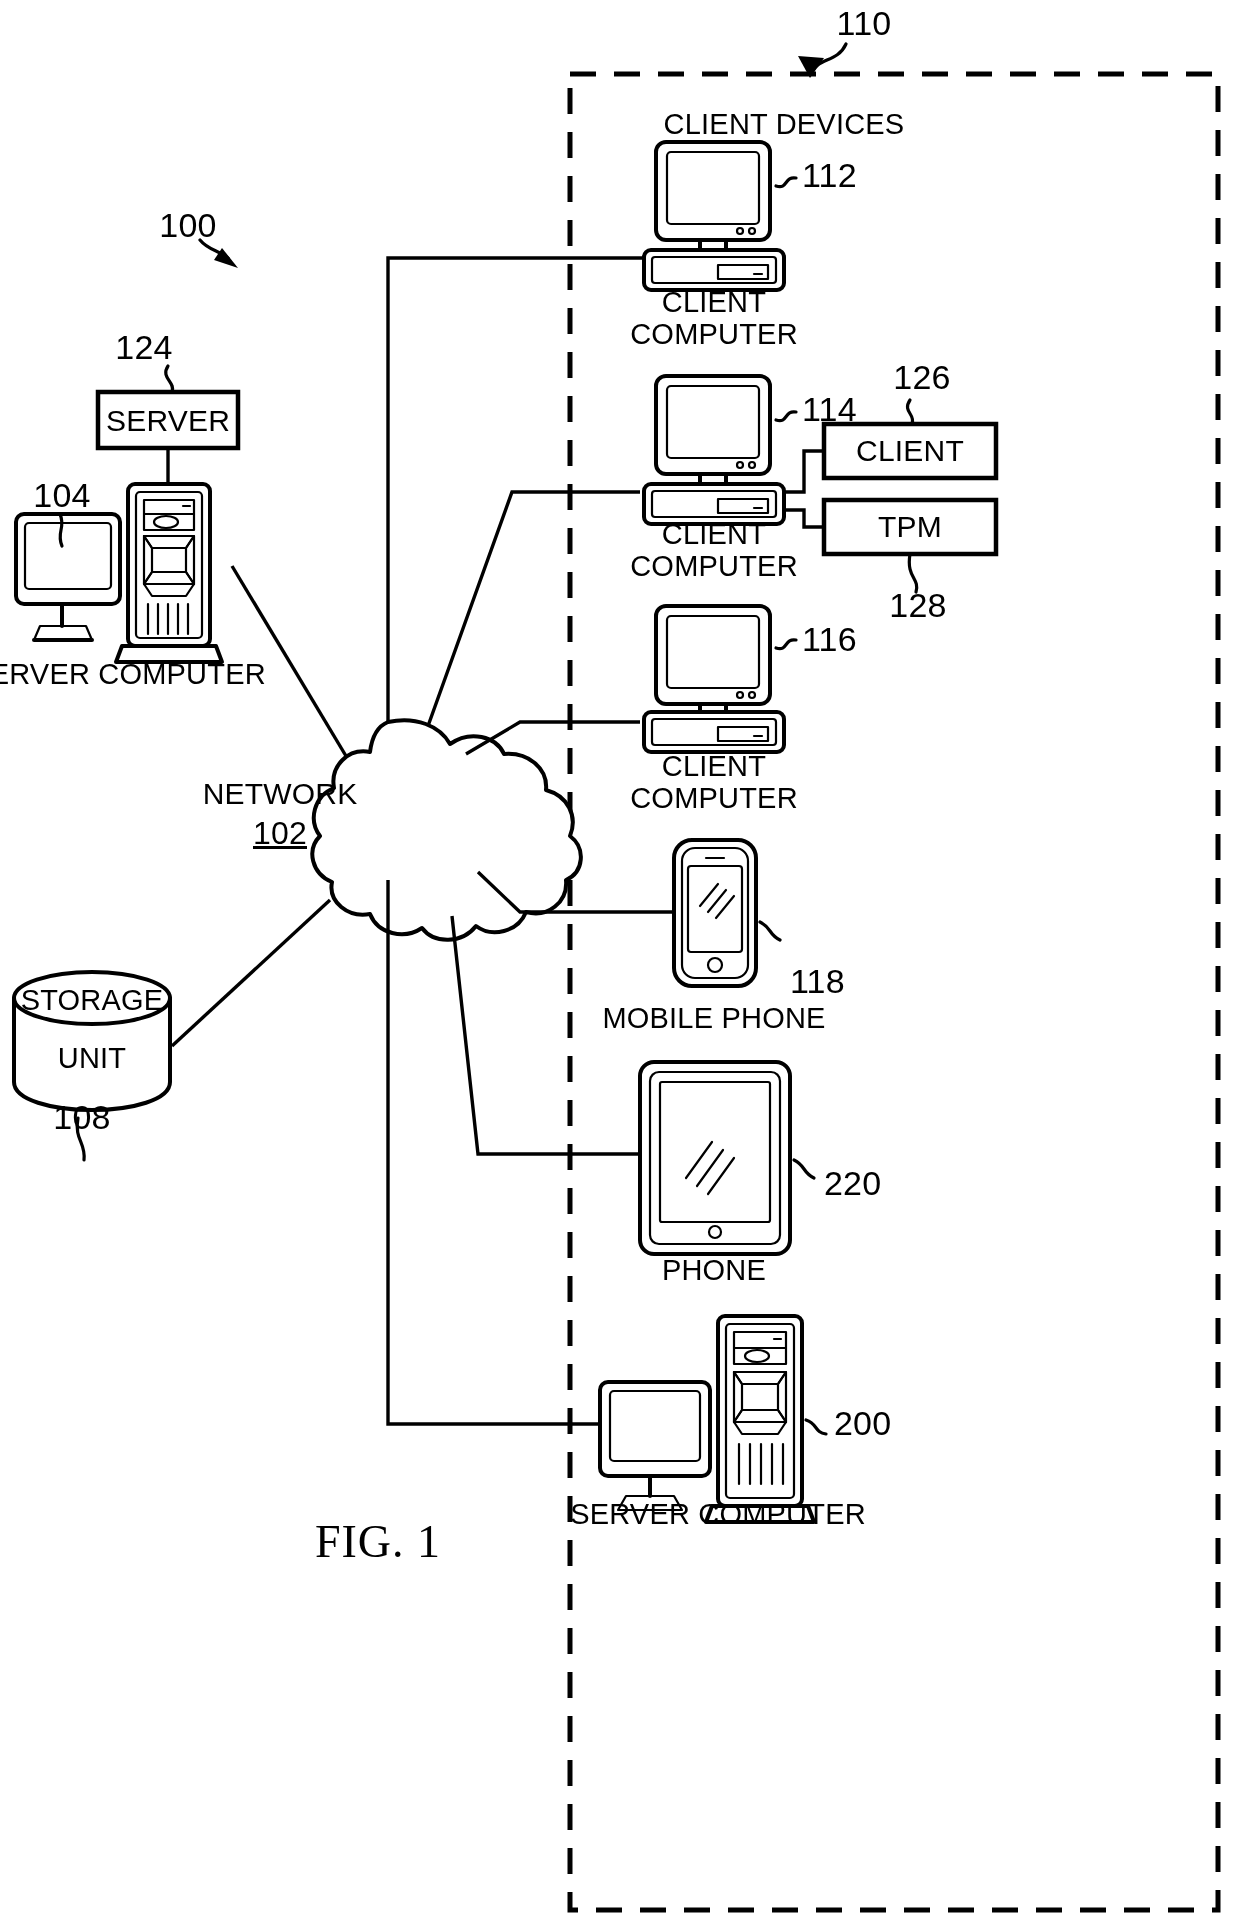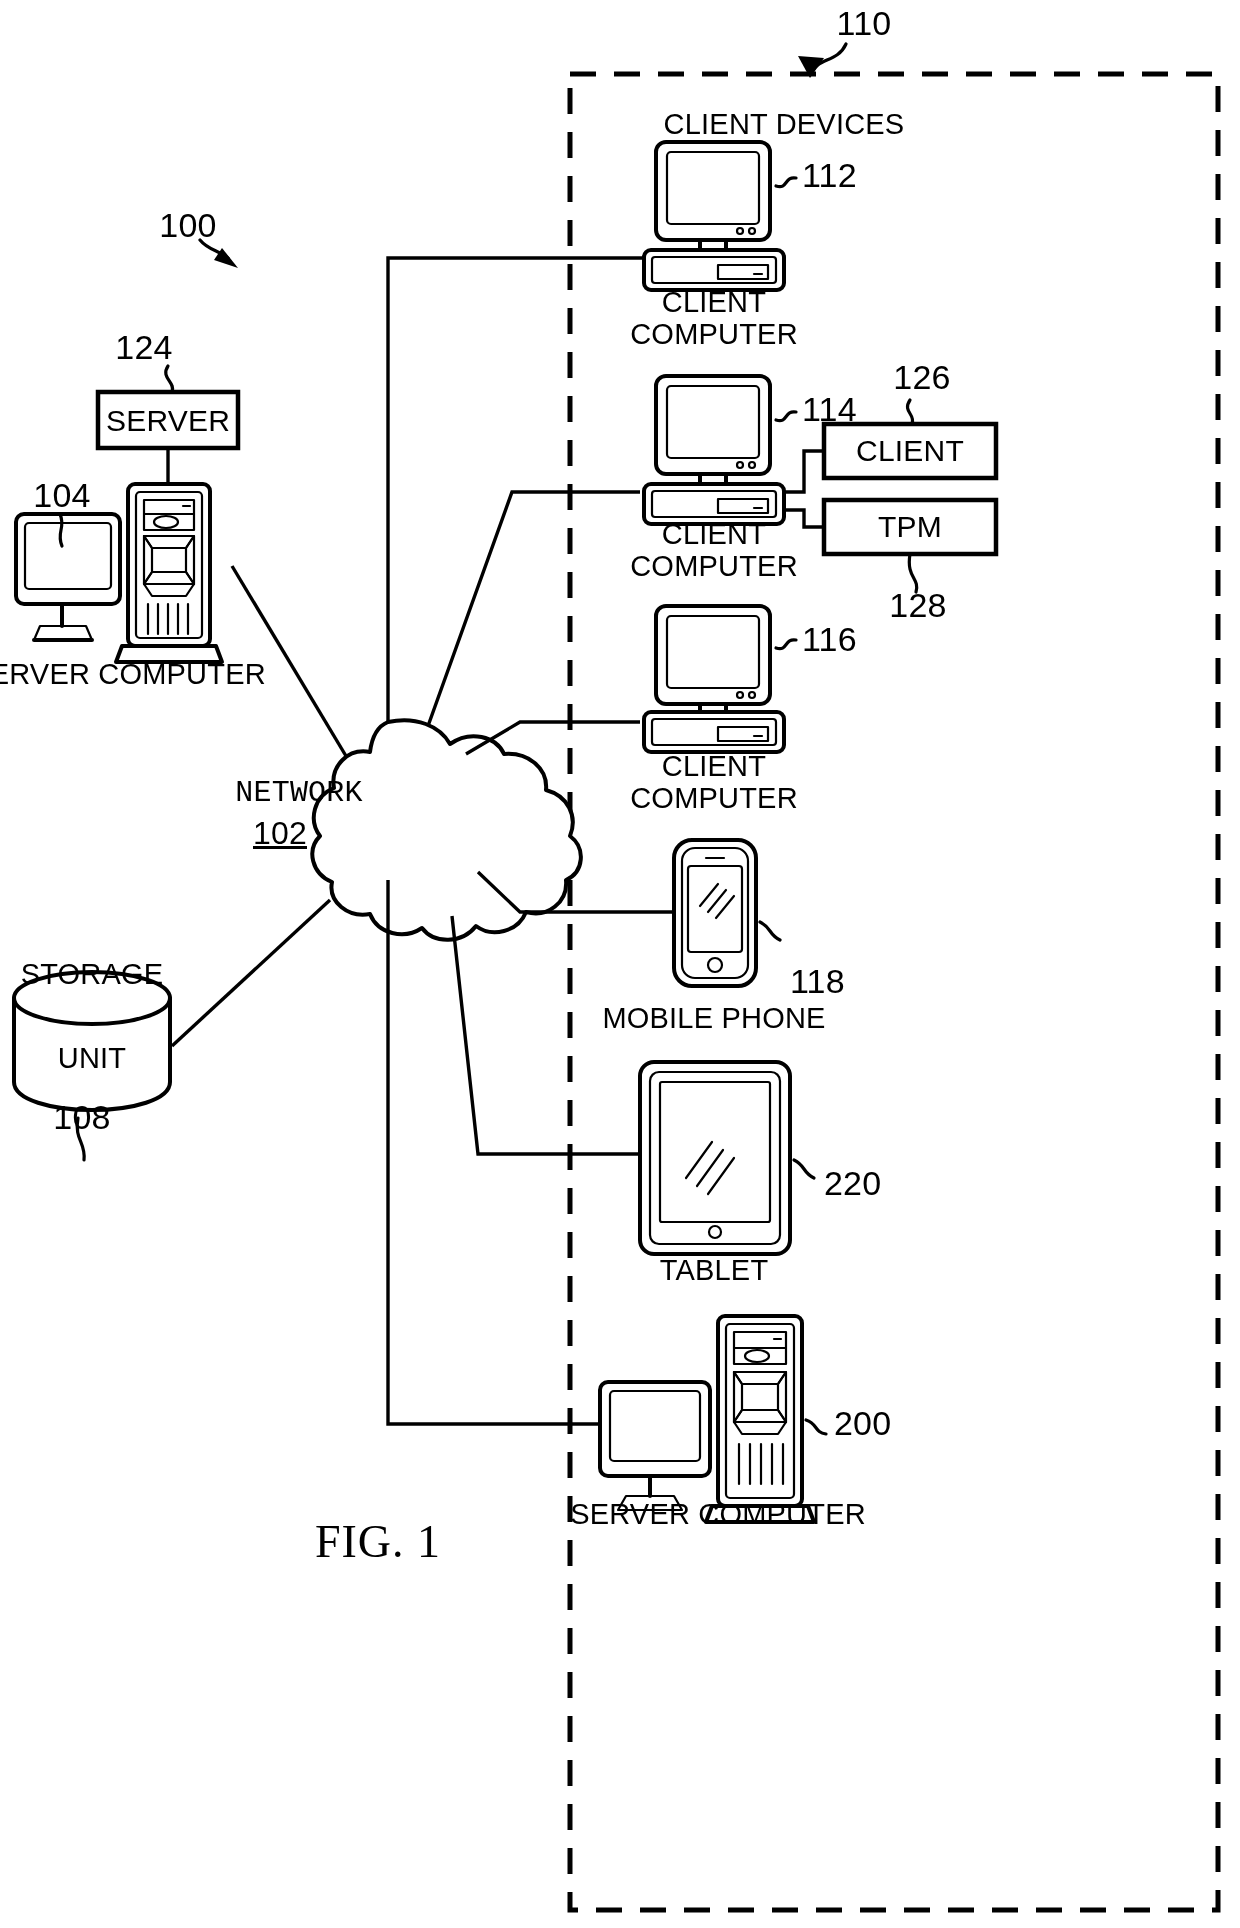--- a/index.html
+++ b/index.html
@@ -309,24 +309,24 @@
   <div class="lbl ref-num ctr" style="left:188px; top:206px;">100</div>
 
   <div class="lbl ref-num ctr" style="left:144px; top:328px;">124</div>
 
   <div class="lbl boxlabel" style="left:98px; top:404px; width:140px;">SERVER</div>
 
   <div class="lbl ref-num ctr" style="left:62px; top:476px;">104</div>
 
   <div class="lbl cap ctr" style="left:118px; top:658px;">SERVER COMPUTER</div>
 
-  <div class="lbl netlabel ctr" style="left:409px; top:777px; width:220px; margin-left:-110px;font-family:Liberation Mono, monospace;">NETWORK</div>
+  <div class="lbl netlabel ctr" style="left:390px; top:777px; width:220px; margin-left:-110px;">NETWORK</div>
   <div class="lbl netnum ctr" style="left:390px; top:816px; width:220px; margin-left:-110px;">102</div>
 
-  <div class="lbl cap ctr" style="left:92px; top:958px;text-align:right;">STORAGE</div>
+  <div class="lbl cap ctr" style="left:92px; top:984px;text-align:right;">STORAGE</div>
   <div class="lbl cap ctr" style="left:92px; top:1042px;">UNIT</div>
 
   <div class="lbl ref-num ctr" style="left:82px; top:1098px;">108</div>
 
   <div class="lbl ref-num" style="left:802px; top:156px;">112</div>
   <div class="lbl cap ctr" style="left:714px; top:286px;">CLIENT</div>
   <div class="lbl cap ctr" style="left:714px; top:318px;">COMPUTER</div>
 
   <div class="lbl ref-num" style="left:802px; top:390px;">114</div>
   <div class="lbl cap ctr" style="left:714px; top:518px;">CLIENT</div>
@@ -339,20 +339,20 @@
   <div class="lbl ref-num ctr" style="left:918px; top:586px;">128</div>
 
   <div class="lbl ref-num" style="left:802px; top:620px;">116</div>
   <div class="lbl cap ctr" style="left:714px; top:750px;">CLIENT</div>
   <div class="lbl cap ctr" style="left:714px; top:782px;">COMPUTER</div>
 
   <div class="lbl ref-num" style="left:790px; top:926px;margin-top:36px;">118</div>
   <div class="lbl cap ctr" style="left:714px; top:1002px;">MOBILE PHONE</div>
 
   <div class="lbl ref-num" style="left:824px; top:1164px;">220</div>
-  <div class="lbl cap ctr" style="left:714px; top:1254px;">TABLET</div>
+  <div class="lbl cap ctr" style="left:714px; top:1254px;">PHONE</div>
 
   <div class="lbl ref-num" style="left:834px; top:1404px;">200</div>
   <div class="lbl cap ctr" style="left:718px; top:1498px;">SERVER COMPUTER</div>
 
   <div class="lbl figtitle ctr" style="left:378px; top:1516px;">FIG. 1</div>
 
 </div>
 
 </body></html>

